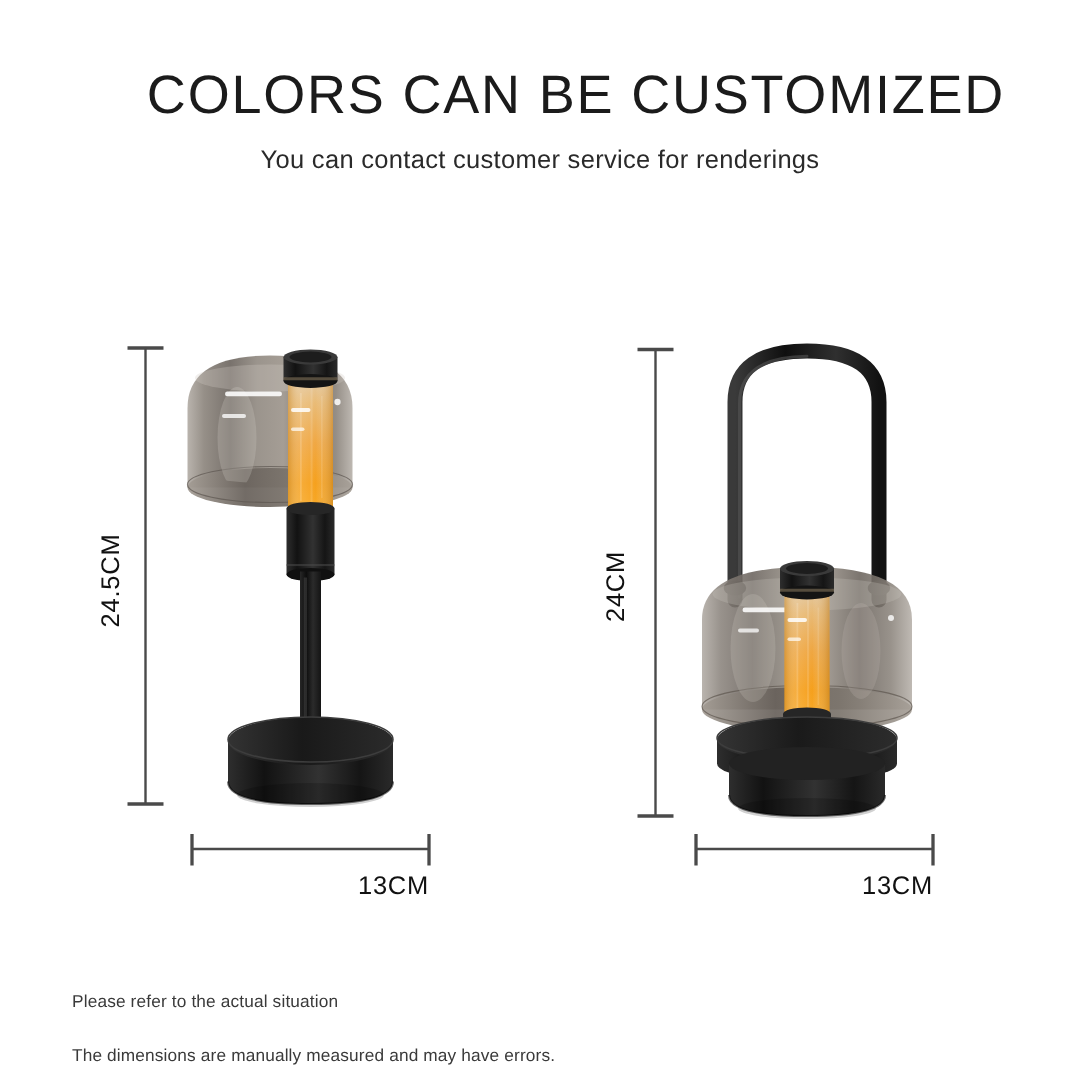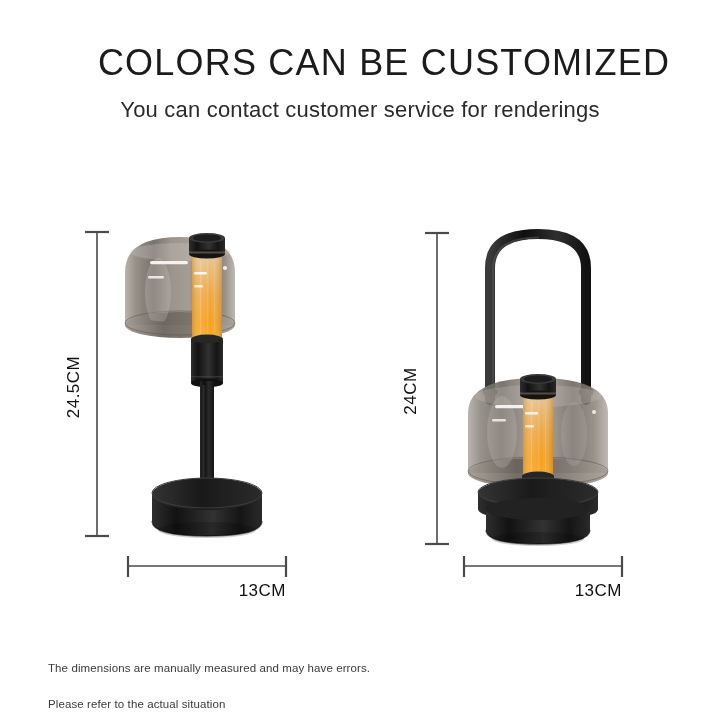--- a/index.html
+++ b/index.html
@@ -27,21 +27,21 @@
     font-weight: 300;
     letter-spacing: 1.2px;
     color: #1b1b1b;
     text-align: center;
     line-height: 1.08;
     white-space: nowrap;
     padding-left: 48px;
   }
   #subtitle {
     margin-top: 14px;
-    font-size: 22px;
+    font-size: 17px;
     font-weight: 400;
     color: #2a2a2a;
     text-align: center;
     letter-spacing: 0.2px;
   }
 
   
   #footer-block {
     position: absolute;
     left: 48px;
@@ -376,17 +376,17 @@
         <line x1="262" y1="556" x2="262" y2="577" stroke-width="2.2"></line>
       </g>
     </svg>
 
     <div class="dim-v-label" style="left: -9px; top: 381px; width: 120px; text-align: center;">24CM</div>
 
     <div class="dim-h-label" style="left: 104px; top: 581px; width: 158px;">13CM</div>
   </div>
 
   <div id="footer-block">
+    <div class="footer-line">Please refer to the actual situation</div>
     <div class="footer-line">The dimensions are manually measured and may have errors.</div>
-    <div class="footer-line">Please refer to the actual situation</div>
   </div>
 
 </div>
 
 </body></html>

